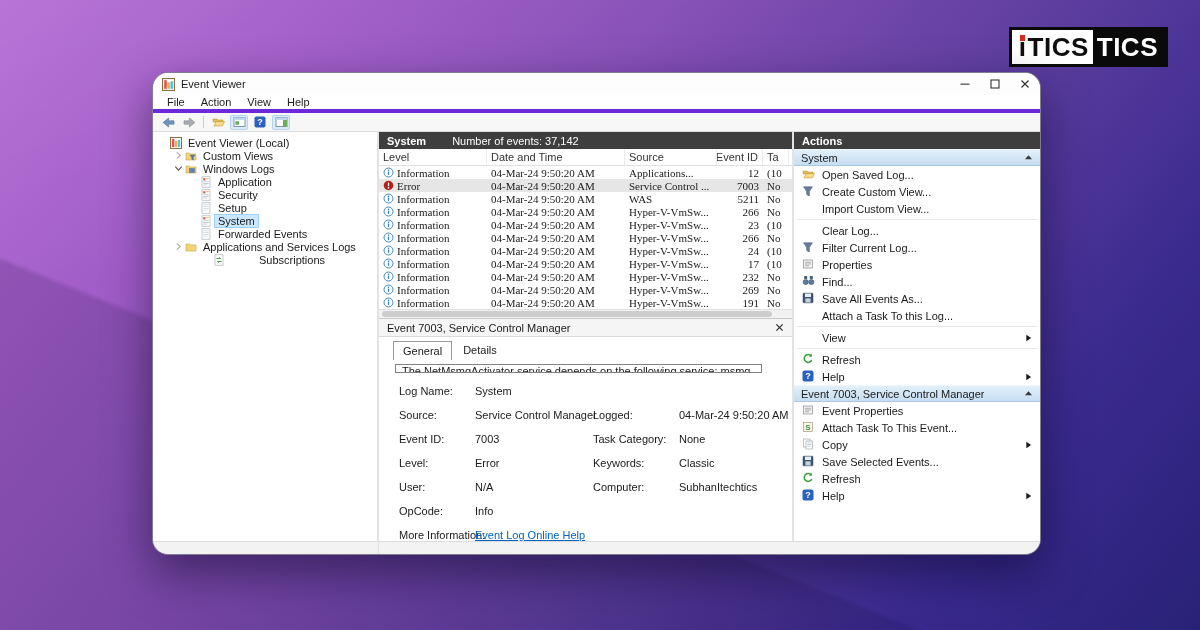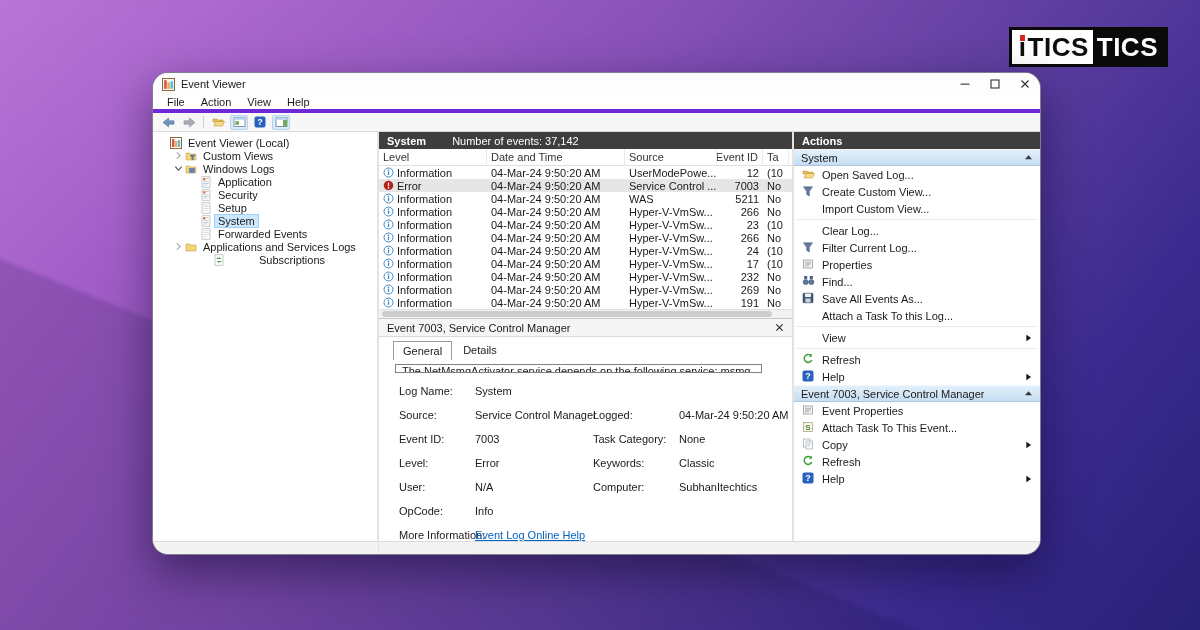--- a/index.html
+++ b/index.html
@@ -49,21 +49,21 @@
   .tree-item.sel .lbl { background:#cce8ff; outline:1px solid #9fd1f7; }
   .chev { width:10px; height:10px; display:inline-flex; flex:0 0 auto; margin-right:1px; }
   .ticon16 { width:12px; height:12px; display:inline-flex; flex:0 0 auto; margin-right:3px; }
   
   .middle-panel { width:415px; display:flex; flex-direction:column; background:#ffffff; border-right:2px solid #e3e3e3; min-width:0; }
   .list-titlebar { height:17px; background:#3e3e3e; color:#ffffff; display:flex; align-items:center; padding-left:8px; flex:0 0 auto; }
   .list-title { font-weight:bold; margin-right:26px; }
   .thead { height:17px; display:flex; align-items:center; border-bottom:1px solid #e0e0e0; color:#333; flex:0 0 auto; }
   .thead .hc { padding:0 4px; height:100%; display:flex; align-items:center; border-right:1px solid #ececec; overflow:hidden; white-space:nowrap; }
   .tbody { height:143px; overflow:hidden; flex:0 0 auto; }
-  .trow { height:13px; display:flex; align-items:center; }
+  .trow { height:13px; display:flex; align-items:center;font-family:Liberation Serif, serif; }
   .trow.sel { background:#e6e6e6; }
   .trow .c { padding:0 4px; overflow:hidden; white-space:nowrap; display:flex; align-items:center; }
   .c-level { width:108px; gap:3px; }
   .c-date { width:138px; }
   .c-source { width:92px; }
   .c-id { width:46px; justify-content:flex-end; }
   .c-task { width:26px; }
   .ricon { width:11px; height:11px; display:inline-flex; flex:0 0 auto; }
   .hscroll { height:9px; background:#f2f2f2; border-top:1px solid #e0e0e0; position:relative; flex:0 0 auto; }
   .hscroll .thumb { position:absolute; left:3px; top:1px; height:6px; width:390px; background:#cdcdcd; border-radius:3px; }
@@ -338,21 +338,21 @@
                 <span class="ricon">
                   <svg width="11" height="11" viewBox="0 0 12 12">
                     <circle cx="6" cy="6" r="4.9" fill="#fff" stroke="#2f7fc1" stroke-width="1"></circle>
                     <circle cx="6" cy="3.6" r="0.85" fill="#2f7fc1"></circle>
                     <rect x="5.35" y="5" width="1.3" height="3.6" fill="#2f7fc1"></rect>
                   </svg>
                 </span>
                 <span>Information</span>
               </div>
               <div class="c c-date">04-Mar-24 9:50:20 AM</div>
-              <div class="c c-source">UserModePowe...</div>
+              <div class="c c-source">Applications...</div>
               <div class="c c-id">12</div>
               <div class="c c-task">(10</div>
             </div>
             <div class="trow sel">
               <div class="c c-level">
                 <span class="ricon">
                   <svg width="11" height="11" viewBox="0 0 12 12">
                     <circle cx="6" cy="6" r="5.2" fill="#b3221a"></circle>
                     <rect x="5.35" y="2.8" width="1.3" height="4" fill="#fff"></rect>
                     <circle cx="6" cy="8.6" r="0.9" fill="#fff"></circle>
@@ -717,20 +717,30 @@
               <span class="albl">Copy</span>
               <span class="subarrow">
                 <svg width="7" height="8" viewBox="0 0 8 9">
                   <path d="M1.5 0.8l5.5 3.7-5.5 3.7z" fill="#1a1a1a"></path>
                 </svg>
               </span>
             </div>
             <div class="aitem">
               <span class="aicon">
                 <svg width="12" height="12" viewBox="0 0 12 12">
+                  <rect x="1" y="1.2" width="10" height="9.6" rx="0.8" fill="#3f5873" stroke="#2b3e52" stroke-width=".5"></rect>
+                  <rect x="3" y="1.6" width="6" height="3.4" fill="#e8eef4"></rect>
+                  <rect x="3.4" y="6.4" width="5.2" height="4" fill="#c7d4e0"></rect>
+                </svg>
+              </span>
+              <span class="albl">Save Selected Events...</span>
+            </div>
+            <div class="aitem">
+              <span class="aicon">
+                <svg width="12" height="12" viewBox="0 0 12 12">
                   <path d="M9.8 7.2A4 4 0 1 1 9.4 3" fill="none" stroke="#3a9e3a" stroke-width="1.5"></path>
                   <path d="M9.8 0.8v3h-3z" fill="#3a9e3a"></path>
                 </svg>
               </span>
               <span class="albl">Refresh</span>
             </div>
             <div class="aitem">
               <span class="aicon">
                 <svg width="12" height="12" viewBox="0 0 12 12">
                   <rect x="0.5" y="0.5" width="11" height="11" rx="2" fill="#2a61c0"></rect>

